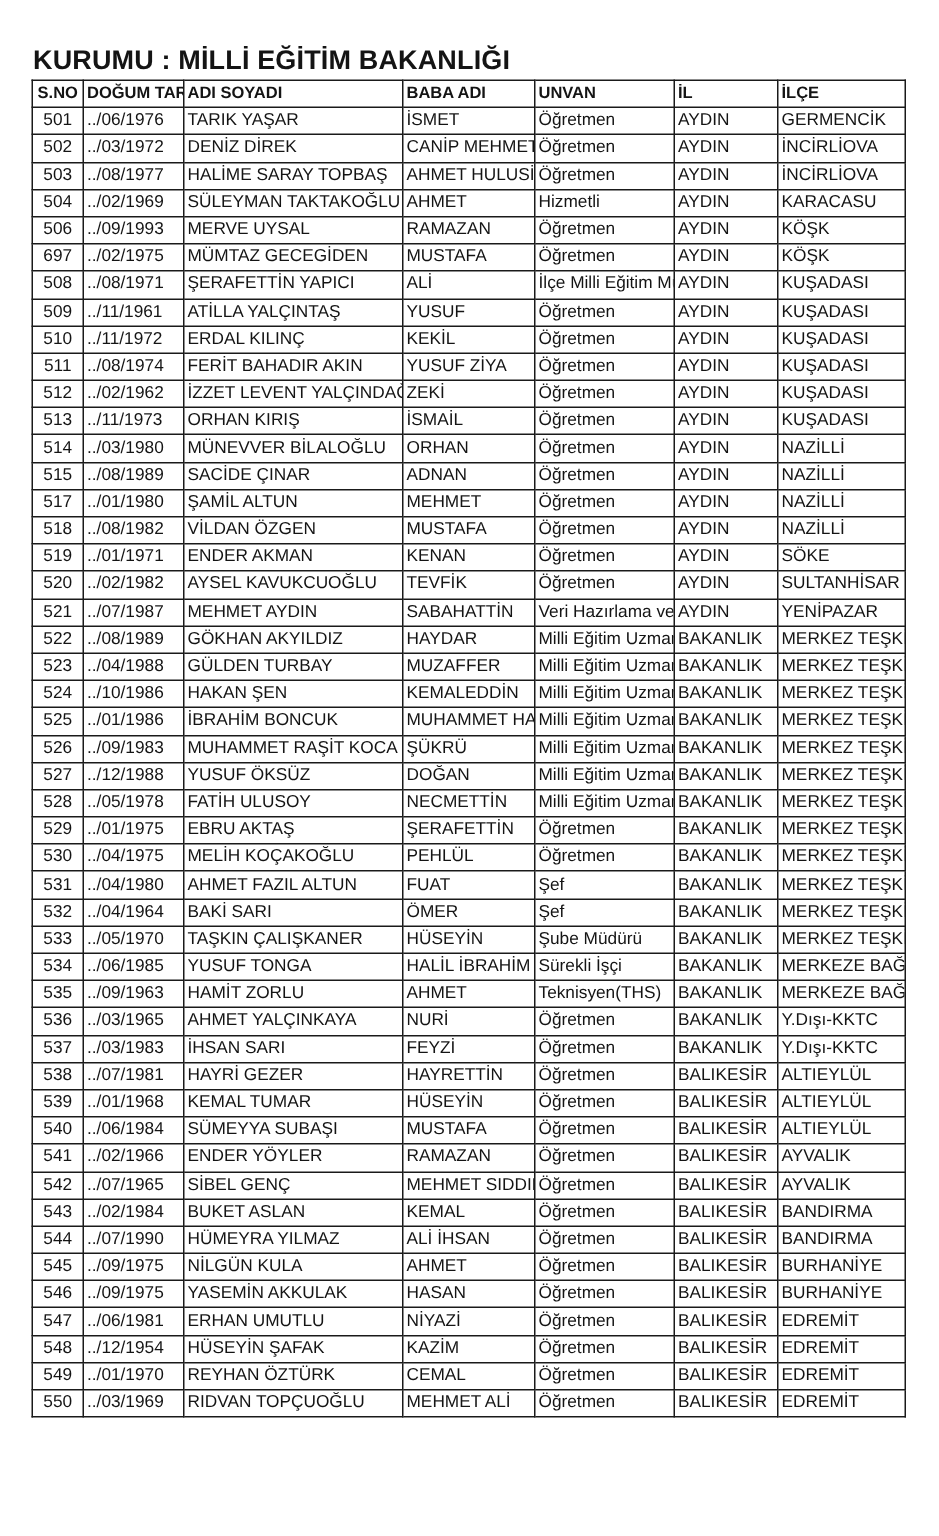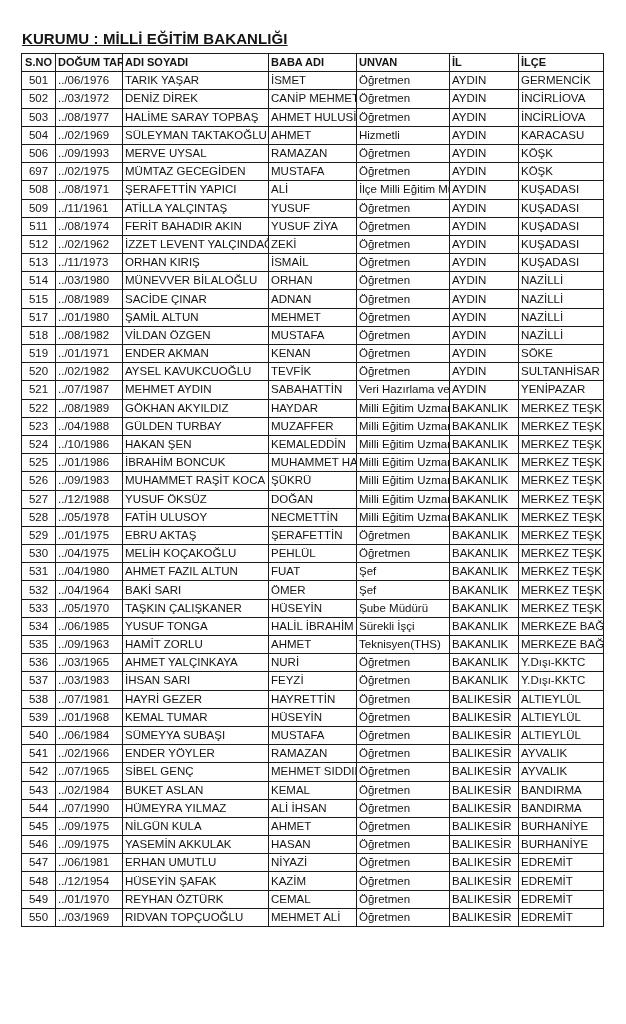--- a/index.html
+++ b/index.html
@@ -1,21 +1,21 @@
 <!DOCTYPE html>
 <html><head>
 <meta charset="utf-8">
 <style>
   html, body { margin: 0; padding: 0; }
   body {
     width: 626px; height: 1024px; background: #ffffff; position: relative; overflow: hidden;
     font-family: "Liberation Sans", "DejaVu Sans", sans-serif; color: #141414;
   }
   .doc-title {
-    position: absolute; left: 22px; top: 30px; font-size: 15px; font-weight: bold; letter-spacing: 0.1px; text-decoration: underline;
+    position: absolute; left: 22px; top: 30px; font-size: 18px; font-weight: bold; letter-spacing: 0.1px;
   }
   table.list {
     position: absolute; left: 21px; top: 53px; border-collapse: collapse; table-layout: fixed;
     width: 582px;
   }
   table.list th, table.list td {
     border: 1px solid #1a1a1a; height: 17.2px; padding: 0 2px; font-size: 11.5px;
     white-space: nowrap; overflow: hidden; line-height: 17px; vertical-align: middle;
   }
   table.list th { font-weight: bold; text-align: left; font-size: 11px; }
@@ -123,20 +123,29 @@
       <tr>
         <td class="sno">509</td>
         <td>../11/1961</td>
         <td>ATİLLA YALÇINTAŞ</td>
         <td>YUSUF</td>
         <td>Öğretmen</td>
         <td>AYDIN</td>
         <td>KUŞADASI</td>
       </tr>
       <tr>
+        <td class="sno">510</td>
+        <td>../11/1972</td>
+        <td>ERDAL KILINÇ</td>
+        <td>KEKİL</td>
+        <td>Öğretmen</td>
+        <td>AYDIN</td>
+        <td>KUŞADASI</td>
+      </tr>
+      <tr>
         <td class="sno">511</td>
         <td>../08/1974</td>
         <td>FERİT BAHADIR AKIN</td>
         <td>YUSUF ZİYA</td>
         <td>Öğretmen</td>
         <td>AYDIN</td>
         <td>KUŞADASI</td>
       </tr>
       <tr>
         <td class="sno">512</td>

